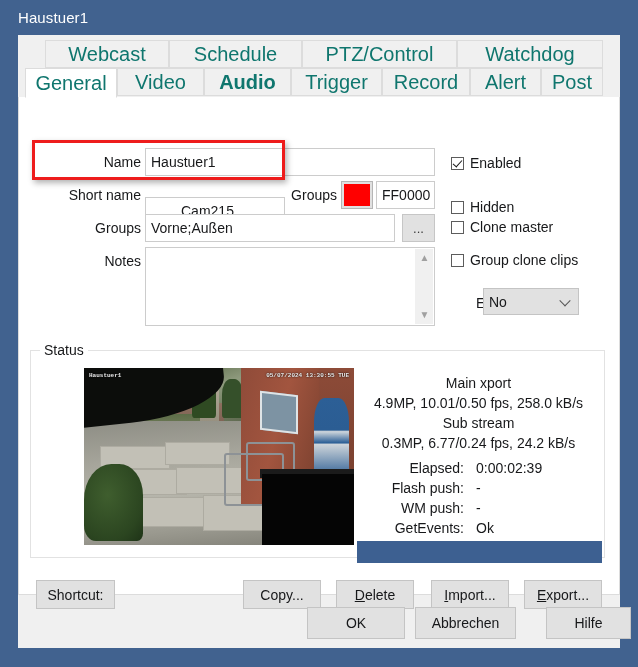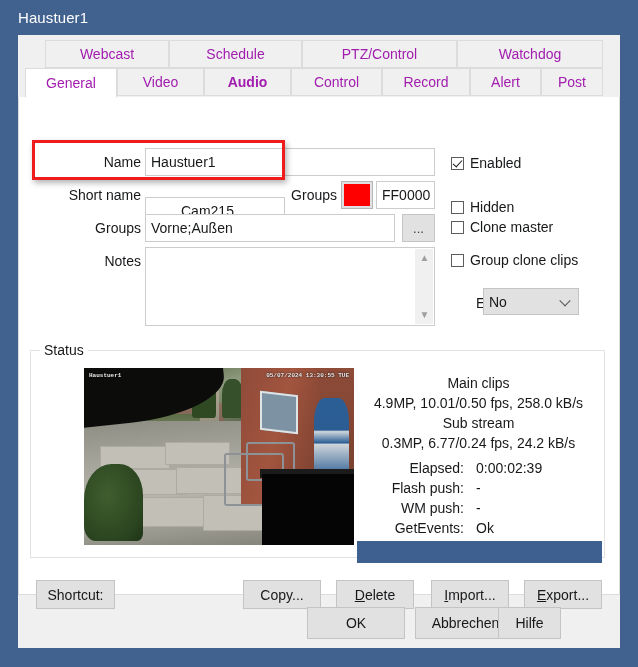--- a/index.html
+++ b/index.html
@@ -66,22 +66,22 @@
     position: absolute;
     top: 0;
     height: 28px;
     box-sizing: border-box;
     background: #f0f0f0;
     border: 1px solid #dcdcdc;
     border-bottom: 1px solid #dcdcdc;
     display: flex;
     align-items: center;
     justify-content: center;
-    font-size: 14px;
-    color: #a21caf;
+    font-size: 20px;
+    color: #0f766e;
     cursor: default;
     white-space: nowrap;
   }
   .tab.selected {
     background: #ffffff;
     border: 1px solid #dcdcdc;
     border-bottom: 1px solid #ffffff;
     height: 30px;
     z-index: 5;
   }
@@ -444,21 +444,21 @@
         <div class="tab selected" style="left:7px;width:92px;">
           <span>General</span>
         </div>
         <div class="tab" style="left:99px;width:87px;">
           <span>Video</span>
         </div>
         <div class="tab" style="left:186px;width:87px;font-weight:bold;">
           <span>Audio</span>
         </div>
         <div class="tab" style="left:273px;width:91px;">
-          <span>Control</span>
+          <span>Trigger</span>
         </div>
         <div class="tab" style="left:364px;width:88px;">
           <span>Record</span>
         </div>
         <div class="tab" style="left:452px;width:71px;">
           <span>Alert</span>
         </div>
         <div class="tab" style="left:523px;width:62px;">
           <span>Post</span>
         </div>
@@ -538,21 +538,21 @@
           <div class="pv-rail" style="left:52%;top:48%;width:22%;height:30%;"></div>
           <div class="pv-rail" style="left:60%;top:42%;width:18%;height:22%;"></div>
           <div class="pv-hedge-l"></div>
           <div class="pv-awning"></div>
           <div class="pv-bin-top"></div>
           <div class="pv-bin"></div>
           <div class="pv-osd left">Haustuer1</div>
           <div class="pv-osd right">05/07/2024 13:30:55 TUE</div>
         </div>
 
-        <div class="statcenter" style="left:325px;top:24px;width:245px;">Main clips</div>
+        <div class="statcenter" style="left:325px;top:24px;width:245px;">Main xport</div>
         <div class="statcenter" style="left:325px;top:44px;width:245px;">4.9MP, 10.01/0.50 fps,  258.0 kB/s</div>
         <div class="statcenter" style="left:325px;top:64px;width:245px;">Sub stream</div>
         <div class="statcenter" style="left:325px;top:84px;width:245px;">0.3MP,  6.77/0.24 fps,   24.2 kB/s</div>
 
         <div class="statline" style="left:325px;top:109px;width:108px;text-align:right;">Elapsed:</div>
         <div class="statline" style="left:445px;top:109px;">0:00:02:39</div>
 
         <div class="statline" style="left:325px;top:129px;width:108px;text-align:right;">Flash push:</div>
         <div class="statline" style="left:445px;top:129px;">-</div>
 
@@ -577,19 +577,19 @@
       </div>
       <div class="btn" style="left:505px;top:483px;width:78px;height:29px;">
         <u>E</u>
           <span>xport...</span>
       </div>
 
     </div>
 
     <div class="btn" style="left:289px;top:572px;width:98px;height:32px;">OK</div>
     <div class="btn" style="left:397px;top:572px;width:101px;height:32px;">Abbrechen</div>
-    <div class="btn" style="left:480px;top:572px;width:63px;height:32px;">Hilfe</div>
+    <div class="btn" style="left:528px;top:572px;width:85px;height:32px;">Hilfe</div>
 
   </div>
 
   <div class="redbox" style="left:32px;top:140px;width:253px;height:40px;"></div>
 
 </div>
 
 </body></html>

